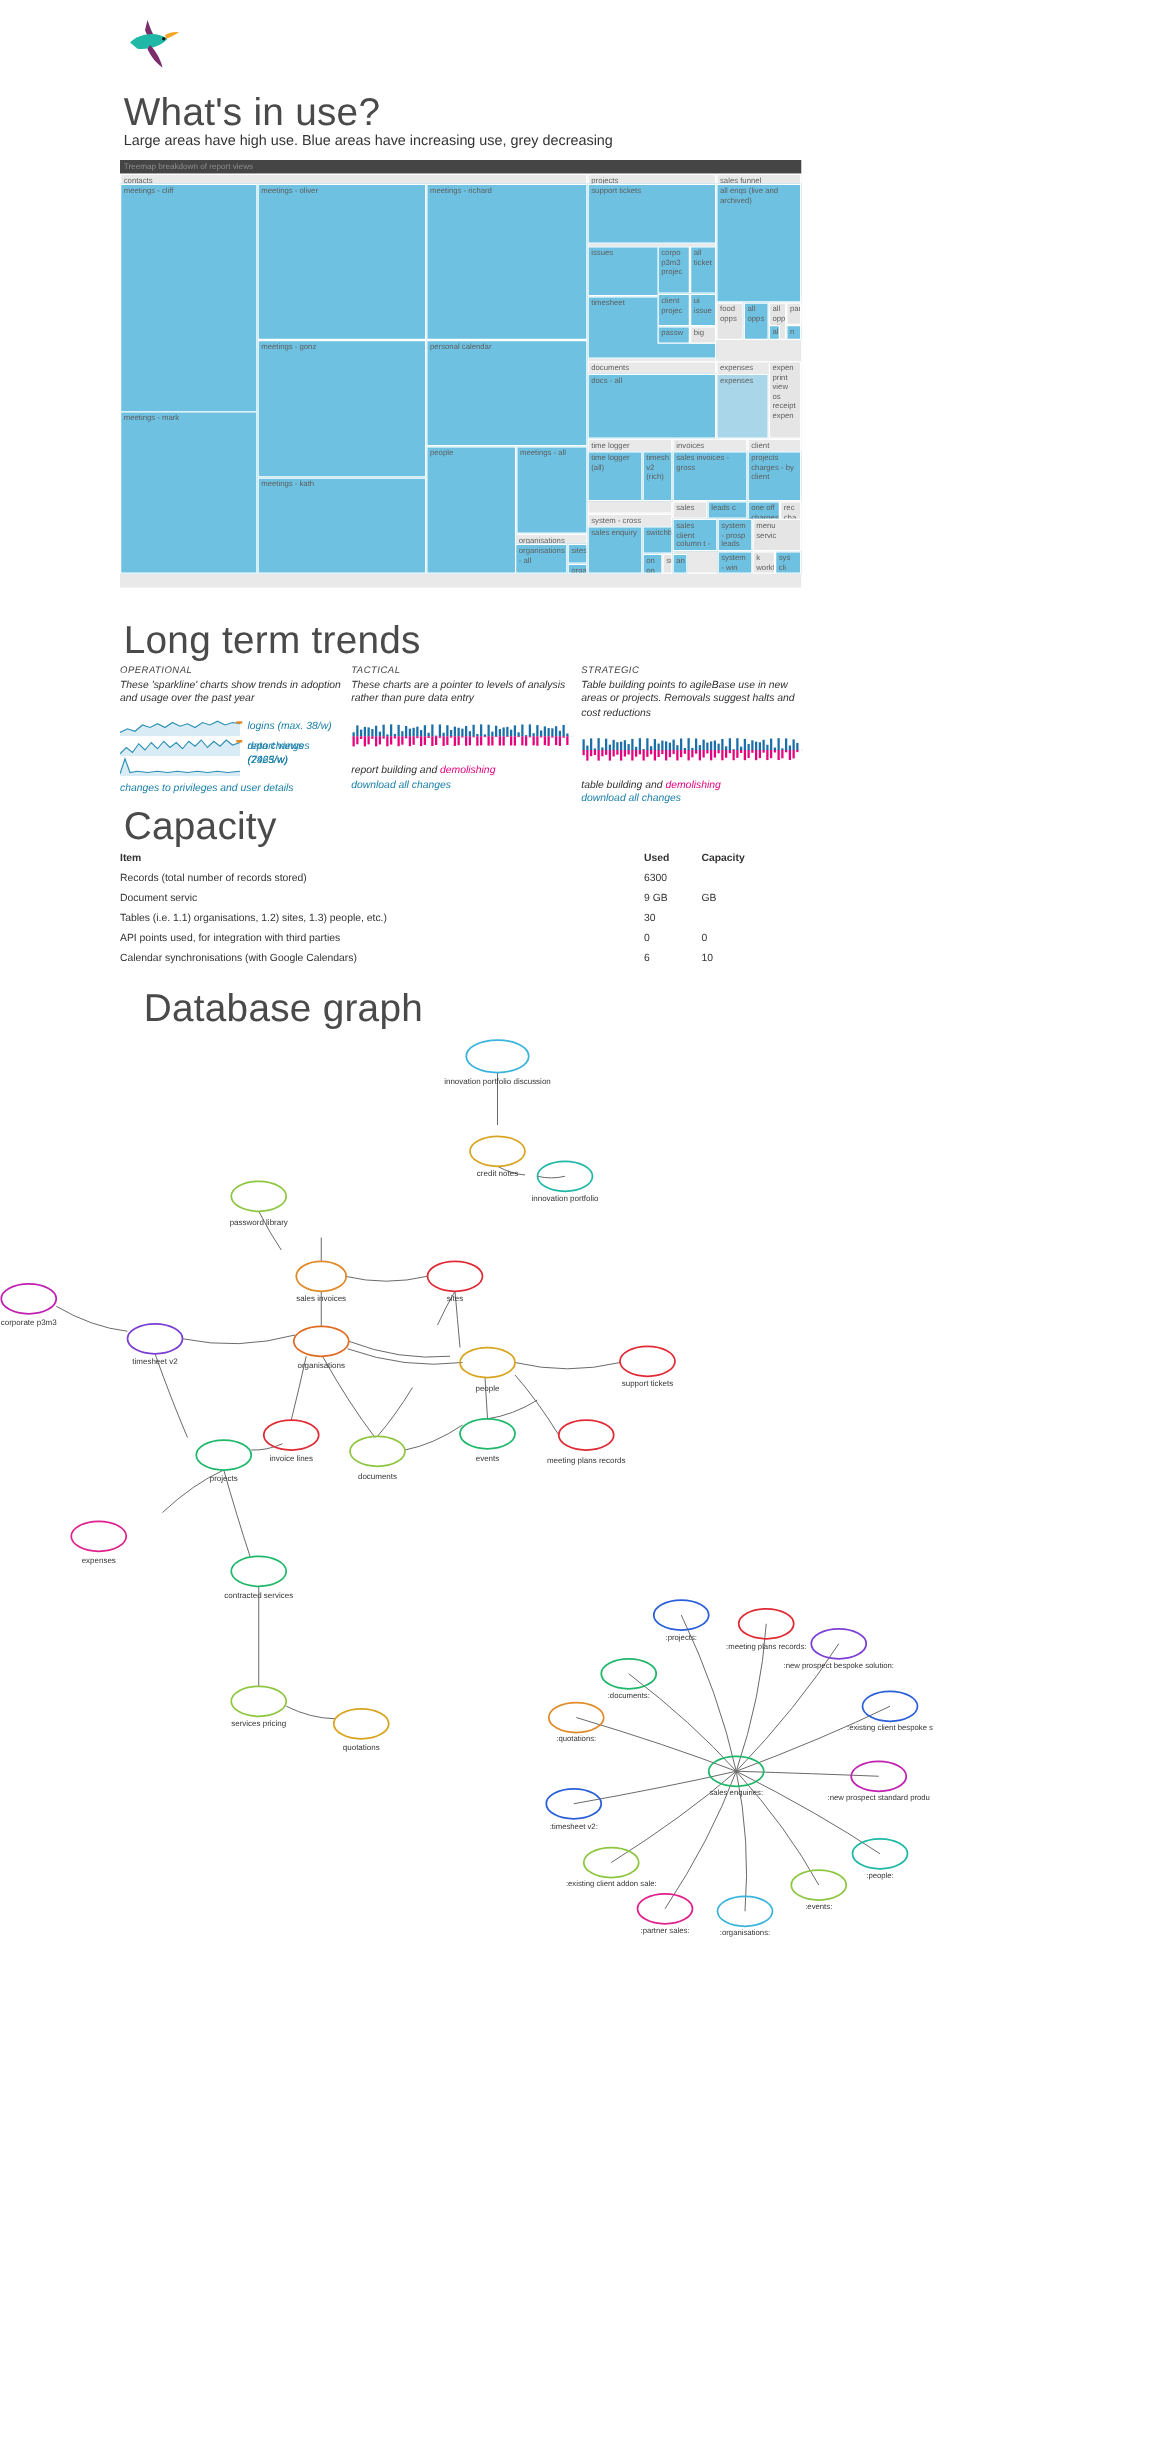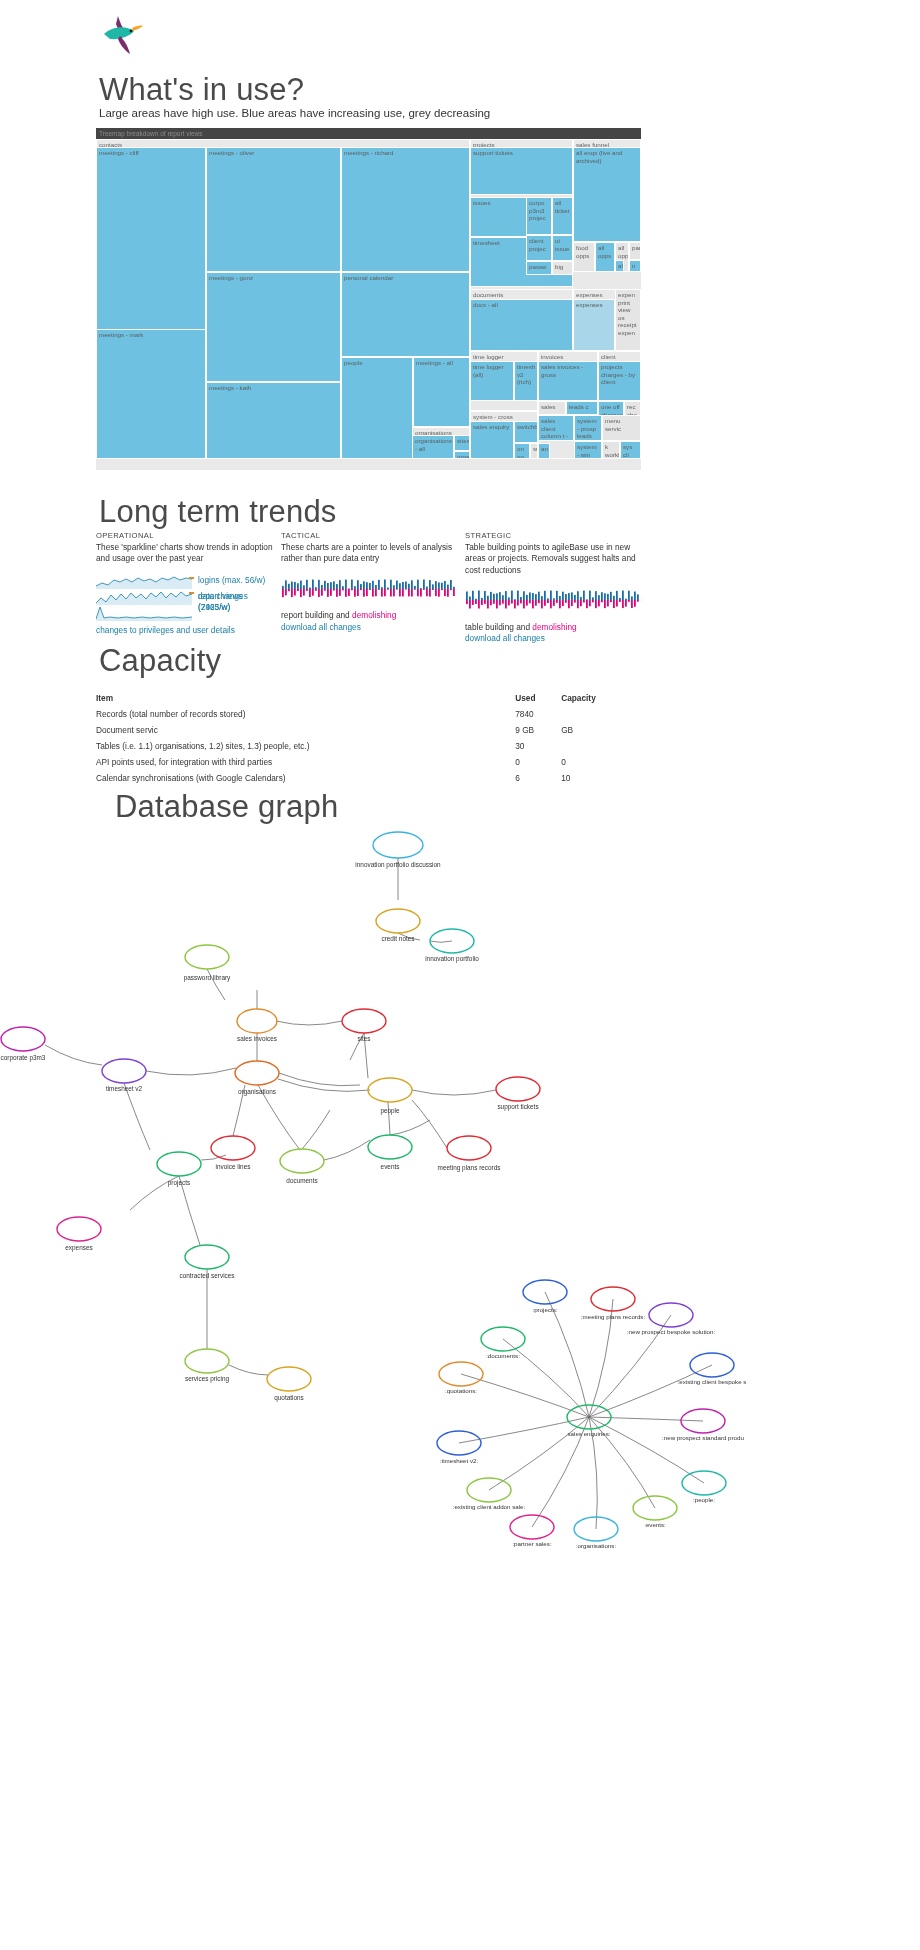--- a/index.html
+++ b/index.html
@@ -11,27 +11,27 @@
   
   #treemap{position:absolute;left:96px;top:128px;width:545px;height:342px;background:#e9e9e9;}
   .tm-title{position:absolute;left:0;top:0;width:100%;height:11px;background:#454545;color:#8c8c8c;font-size:6.5px;padding-left:3px;box-sizing:border-box;line-height:11px;overflow:hidden;}
   .tm-body{position:absolute;left:0;top:11px;width:100%;height:331px;}
   .cell{position:absolute;box-sizing:border-box;overflow:hidden;font-size:6.2px;line-height:7.6px;color:#5e5e5e;padding:1px 2px 0 2px;border:.5px solid #ffffff;}
   .blue{background:#6ec1e0;}
   .blue2{background:#a9d6e8;}
   .grey{background:#e5e5e5;}
   .grp{background:#e9e9e9;color:#5e5e5e;}
   
-  .col{position:absolute;width:180px;font-size:8.3px;line-height:11.5px;color:#333;}
+  .col{position:absolute;width:180px;font-size:8.3px;line-height:11.5px;color:#333;font-style:italic;}
   .kicker{font-size:7.6px;letter-spacing:.4px;color:#444;}
   .lnk{color:#1a7fa8;}
   .pink{color:#e6007e;}
   .spark-lbl{font-size:8.3px;color:#1a7fa8;}
   
-  #capacity{position:absolute;left:96px;top:678px;width:545px;margin-top:12px;}
+  #capacity{position:absolute;left:96px;top:678px;width:545px;}
   .cap-row{display:flex;font-size:8.3px;line-height:16px;color:#333;}
   .cap-row .c1{width:420px;}
   .cap-row .c2{width:46px;}
   .cap-row .c3{width:80px;}
   .cap-head{font-weight:bold;}
   
   .node-lbl{font-size:6.4px;fill:#333;font-family:"Liberation Sans",sans-serif;}
   .node-lbl2{font-size:6.2px;fill:#333;font-family:"Liberation Sans",sans-serif;}
 </style>
 </head>
@@ -122,21 +122,21 @@
   <div class="col" id="col0" style="left:96px;top:530px;">
     <div class="kicker">OPERATIONAL</div>
     <div>These 'sparkline' charts show trends in adoption and usage over the past year</div>
     <div style="height:8px"></div>
     <div style="position:relative;height:52px">
       <svg width="98" height="16" style="position:absolute;left:0;top:0">
         <path d="M0 13 L6 10 L12 12 L18 7 L24 9 L30 6 L36 9 L42 5 L48 8 L54 6 L60 9 L66 5 L72 7 L78 4 L84 7 L90 5 L96 6 L96 16 L0 16 Z" fill="#d9ecf5"></path>
         <path d="M0 13 L6 10 L12 12 L18 7 L24 9 L30 6 L36 9 L42 5 L48 8 L54 6 L60 9 L66 5 L72 7 L78 4 L84 7 L90 5 L96 6" fill="none" stroke="#2b8fb5" stroke-width=".9"></path>
         <rect x="93" y="4" width="5" height="2" fill="#e08b2a"></rect>
       </svg>
-      <span class="spark-lbl" style="position:absolute;left:102px;top:2px">logins (max. 56/w)</span>
+      <span class="spark-lbl" style="position:absolute;left:102px;top:2px">logins (max. 38/w)</span>
       <svg width="98" height="16" style="position:absolute;left:0;top:16px">
         <path d="M0 14 L5 9 L10 13 L15 6 L20 11 L25 5 L30 10 L35 4 L40 9 L45 5 L50 10 L55 4 L60 8 L65 3 L70 9 L75 4 L80 8 L85 3 L90 7 L96 5 L96 16 L0 16 Z" fill="#d9ecf5"></path>
         <path d="M0 14 L5 9 L10 13 L15 6 L20 11 L25 5 L30 10 L35 4 L40 9 L45 5 L50 10 L55 4 L60 8 L65 3 L70 9 L75 4 L80 8 L85 3 L90 7 L96 5" fill="none" stroke="#2b8fb5" stroke-width=".9"></path>
         <rect x="93" y="3" width="5" height="2" fill="#e08b2a"></rect>
       </svg>
       <span class="spark-lbl" style="position:absolute;left:102px;top:18px">report views (2923/w)</span>
       <svg width="98" height="16" style="position:absolute;left:0;top:32px">
         <path d="M0 14 L4 2 L8 13 L14 12 L22 13 L30 12 L38 13 L46 12 L54 13 L62 12 L70 13 L78 12 L86 13 L96 12 L96 16 L0 16 Z" fill="#d9ecf5"></path>
         <path d="M0 14 L4 2 L8 13 L14 12 L22 13 L30 12 L38 13 L46 12 L54 13 L62 12 L70 13 L78 12 L86 13 L96 12" fill="none" stroke="#2b8fb5" stroke-width=".9"></path>
       </svg>
@@ -403,21 +403,21 @@
 
   <h1 style="position:absolute;left:99px;top:643px;">Capacity</h1>
   <div id="capacity">
       <div class="cap-row cap-head">
         <div class="c1">Item</div>
         <div class="c2">Used</div>
         <div class="c3">Capacity</div>
       </div>
       <div class="cap-row">
         <div class="c1">Records (total number of records stored)</div>
-        <div class="c2">7840</div>
+        <div class="c2">6300</div>
         <div class="c3"></div>
       </div>
       <div class="cap-row">
         <div class="c1">Document servic</div>
         <div class="c2">9 GB</div>
         <div class="c3">GB</div>
       </div>
       <div class="cap-row">
         <div class="c1">Tables (i.e. 1.1) organisations, 1.2) sites, 1.3) people, etc.)</div>
         <div class="c2">30</div>

